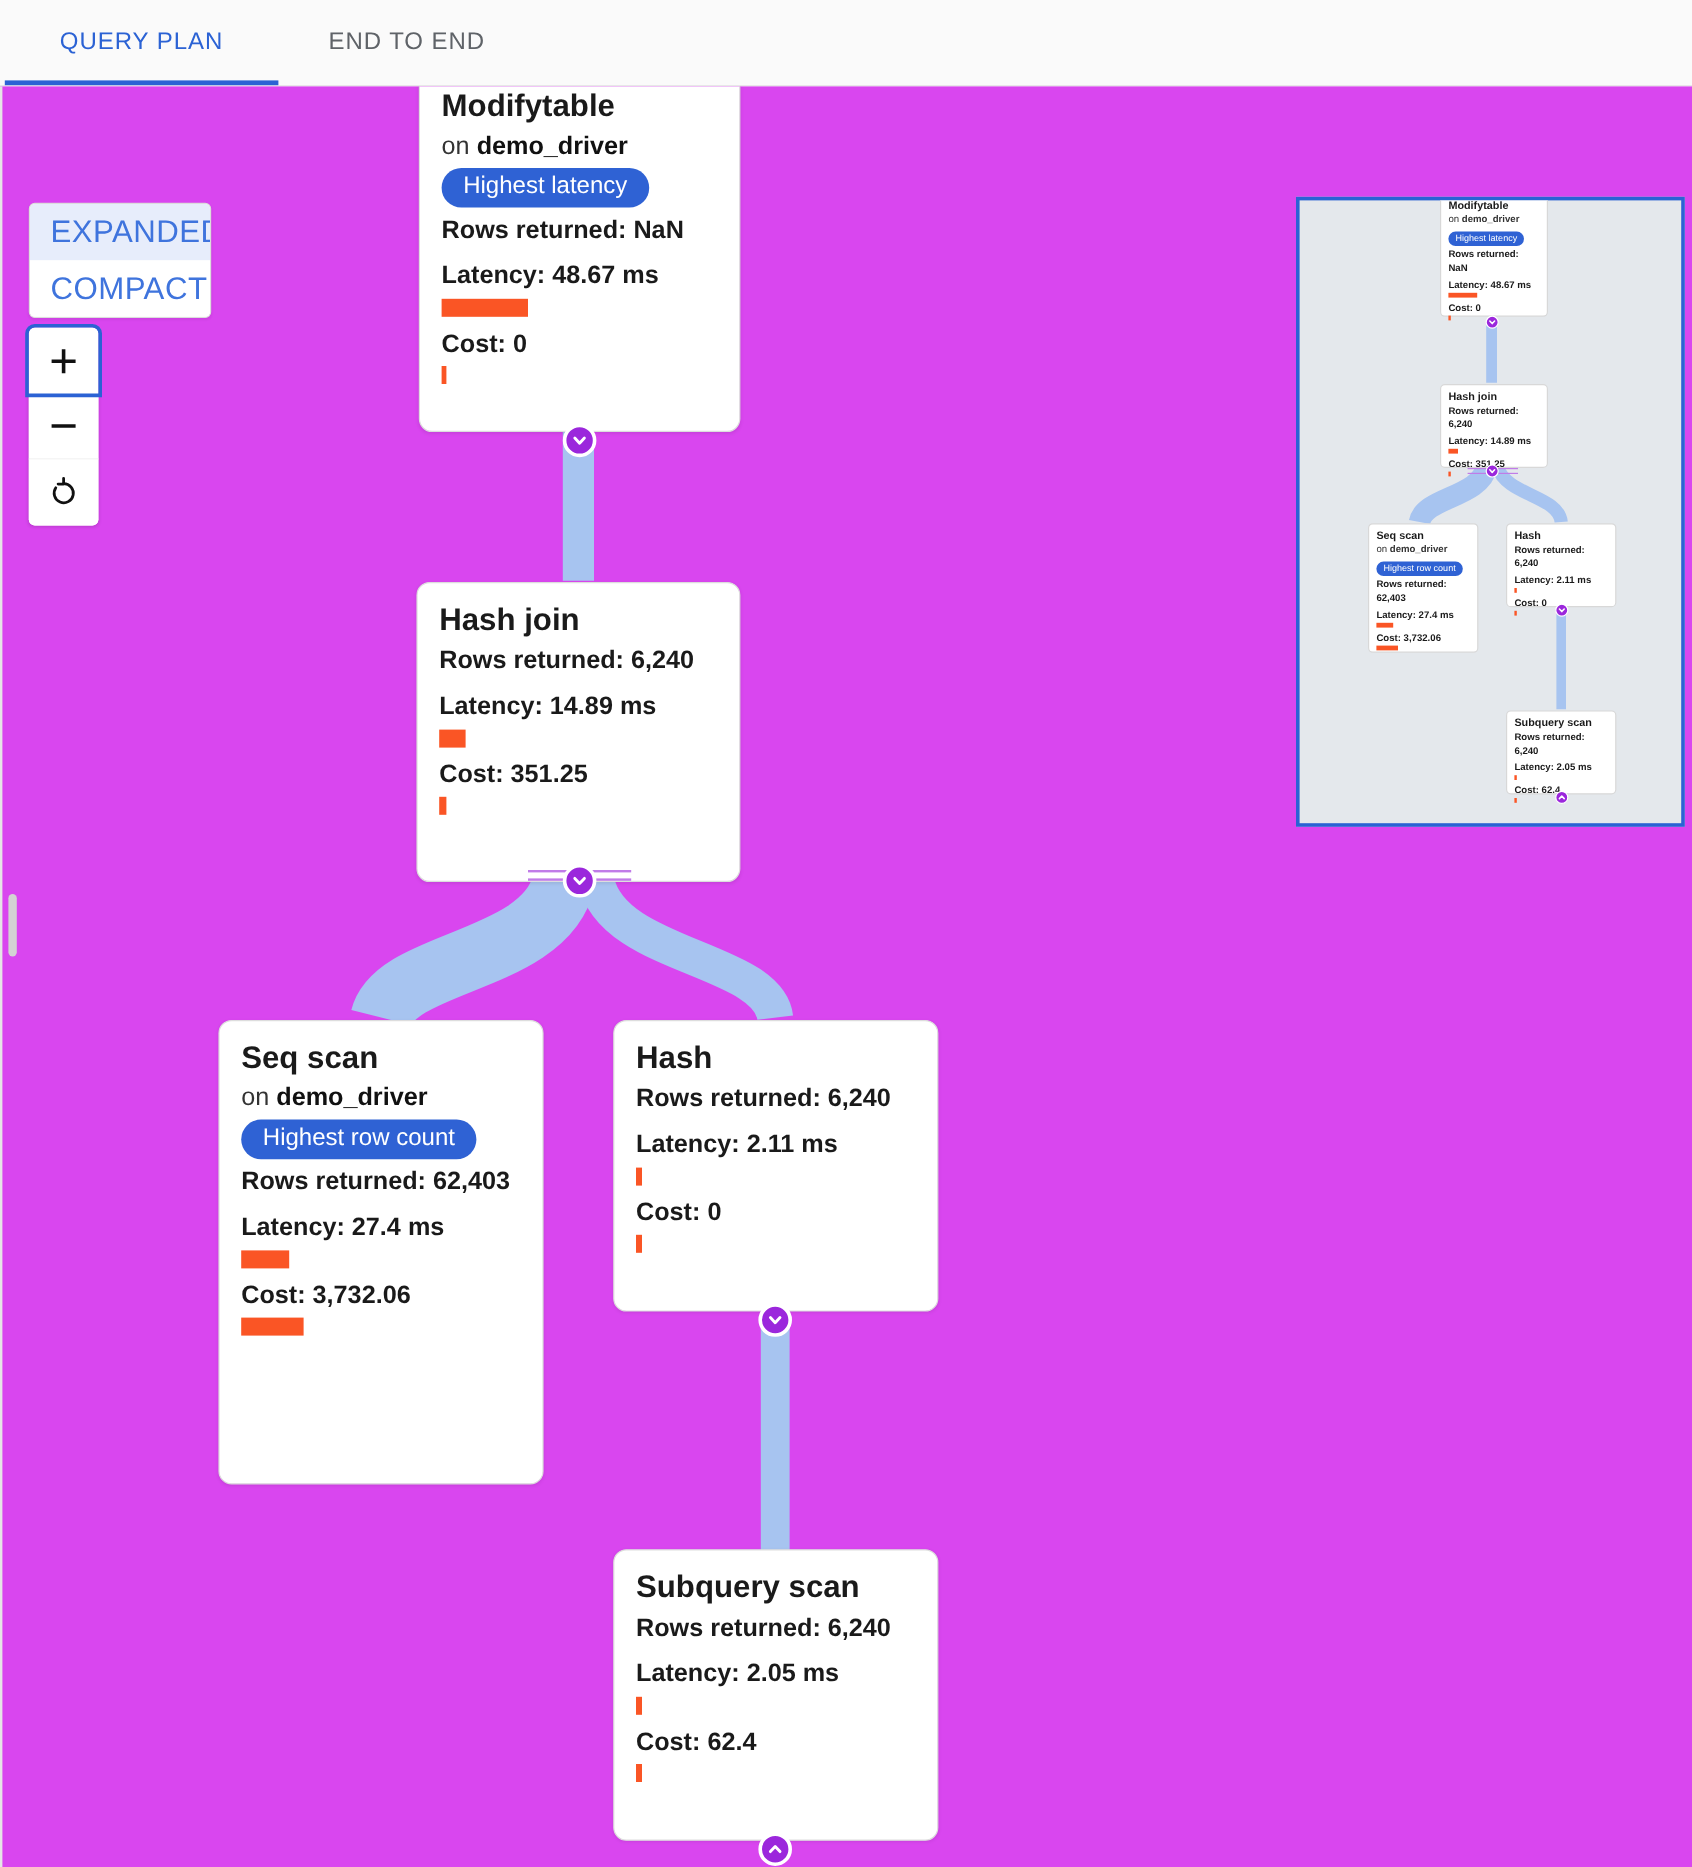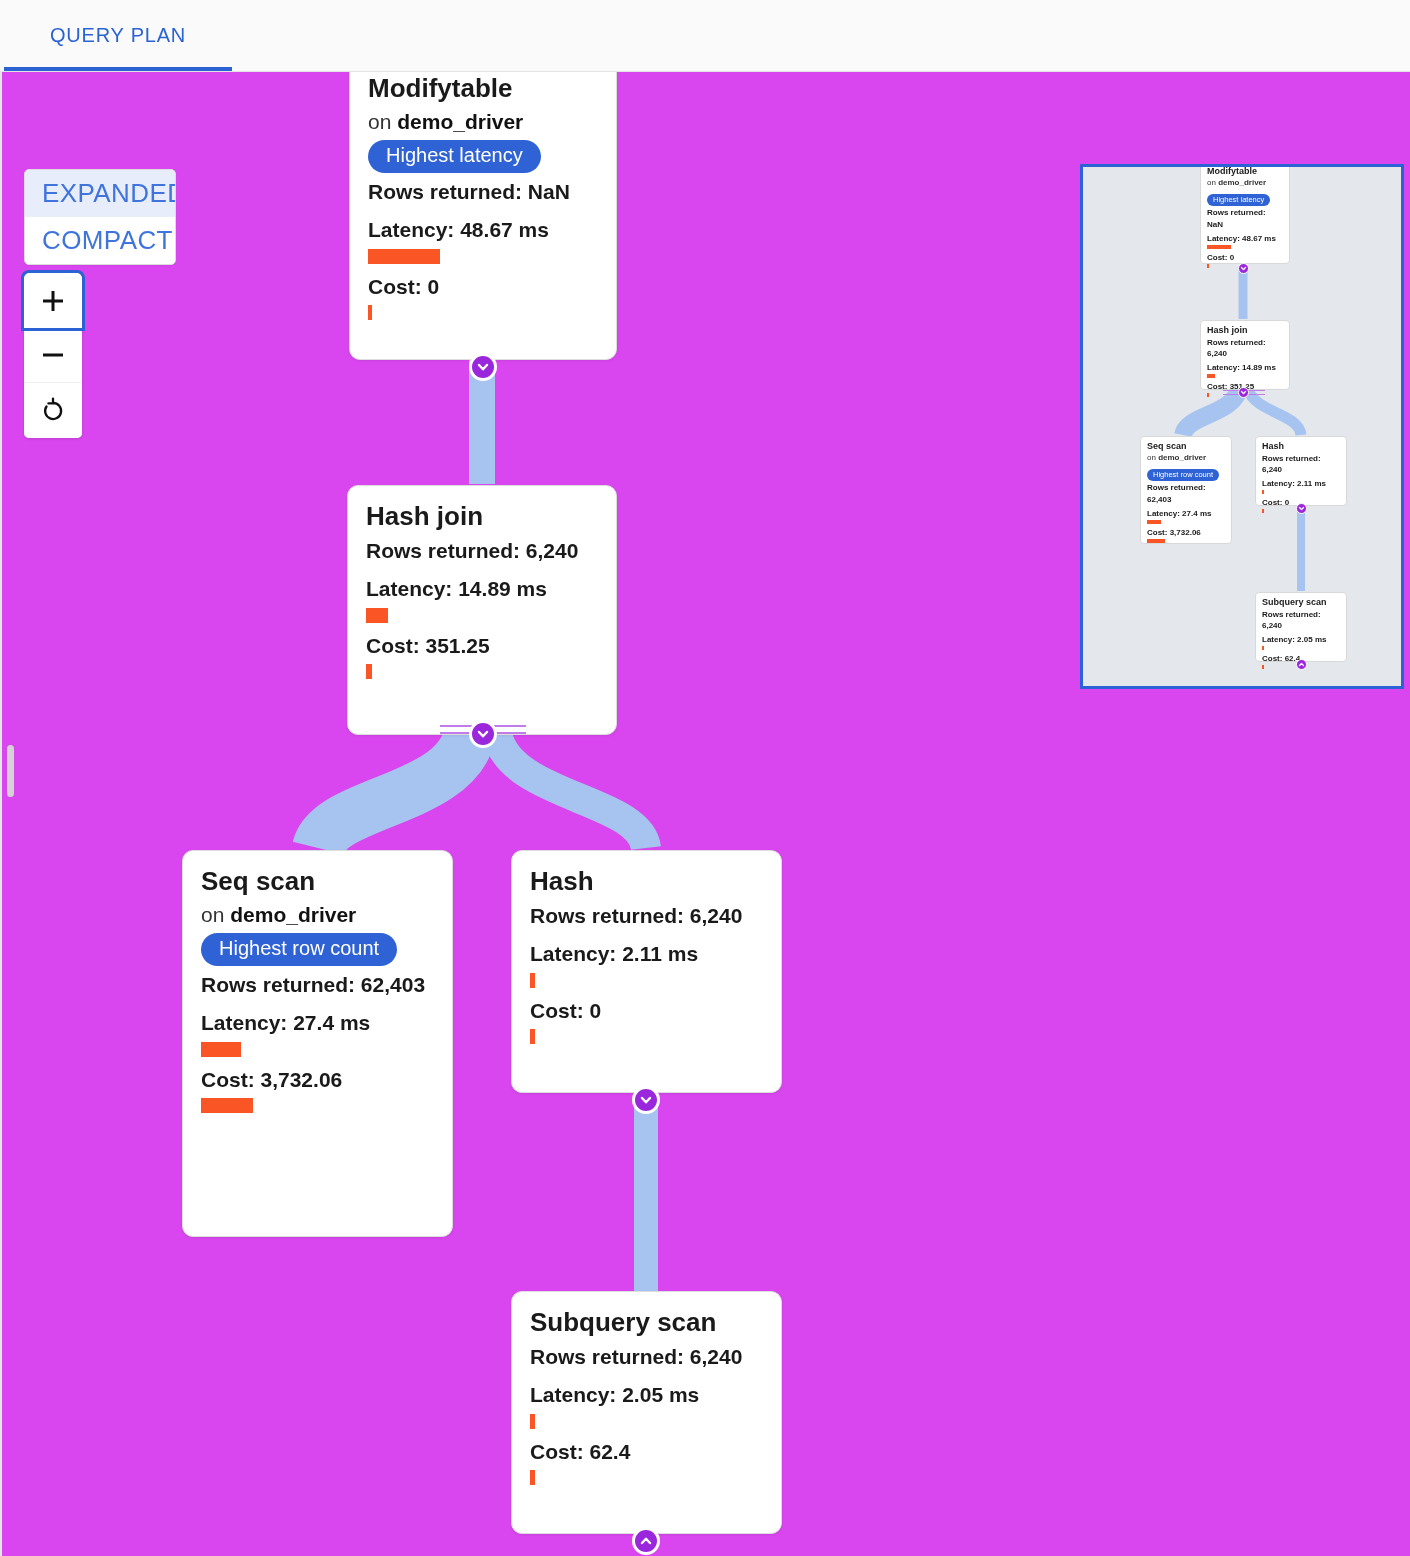--- a/index.html
+++ b/index.html
@@ -157,20 +157,21 @@
   .mm-join-lines { position: absolute; z-index: 15; }
   .mm-join-lines span { position: absolute; height: 1px; background: #c07ce8; display: block; }
 </style>
 </head>
 <body>
 
 <div id="root">
 
   <div class="tabbar">
     <button class="tab t0">QUERY PLAN</button>
+    <button class="tab t1">END TO END</button>
     <div class="tab-underline"></div>
   </div>
 
   <div class="canvas">
 
     <svg class="edges" width="1410" height="1484">
 
       <path d="M 482,288 L 482,412" stroke="#a7c4f0" stroke-width="26" fill="none"></path>
 
       <path d="M 470,662 C 455,730 330,728 318,776" stroke="#a7c4f0" stroke-width="52" fill="none" stroke-linecap="butt"></path>

